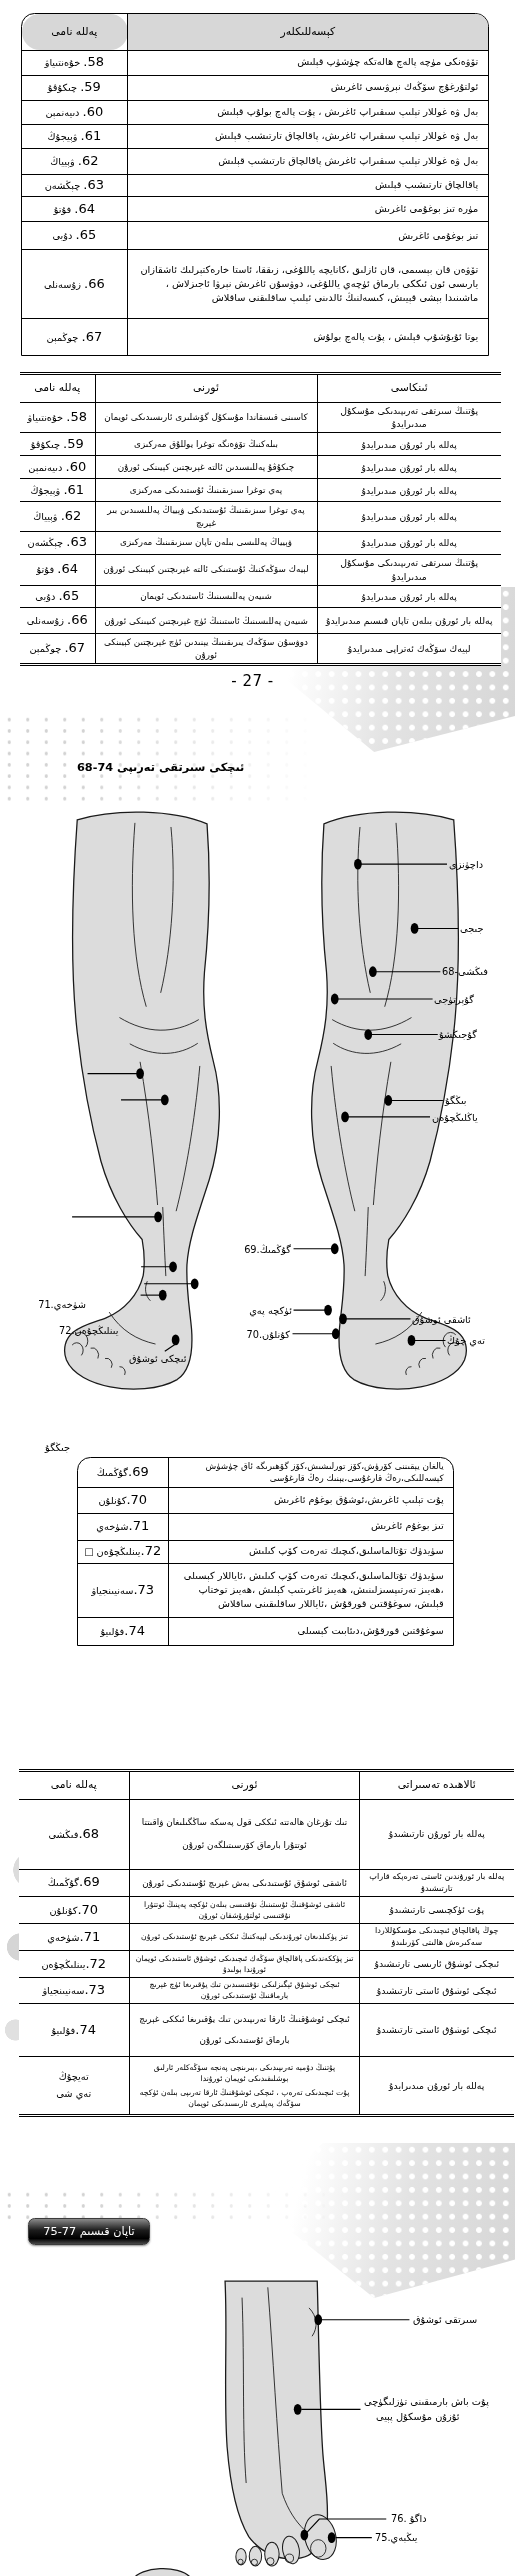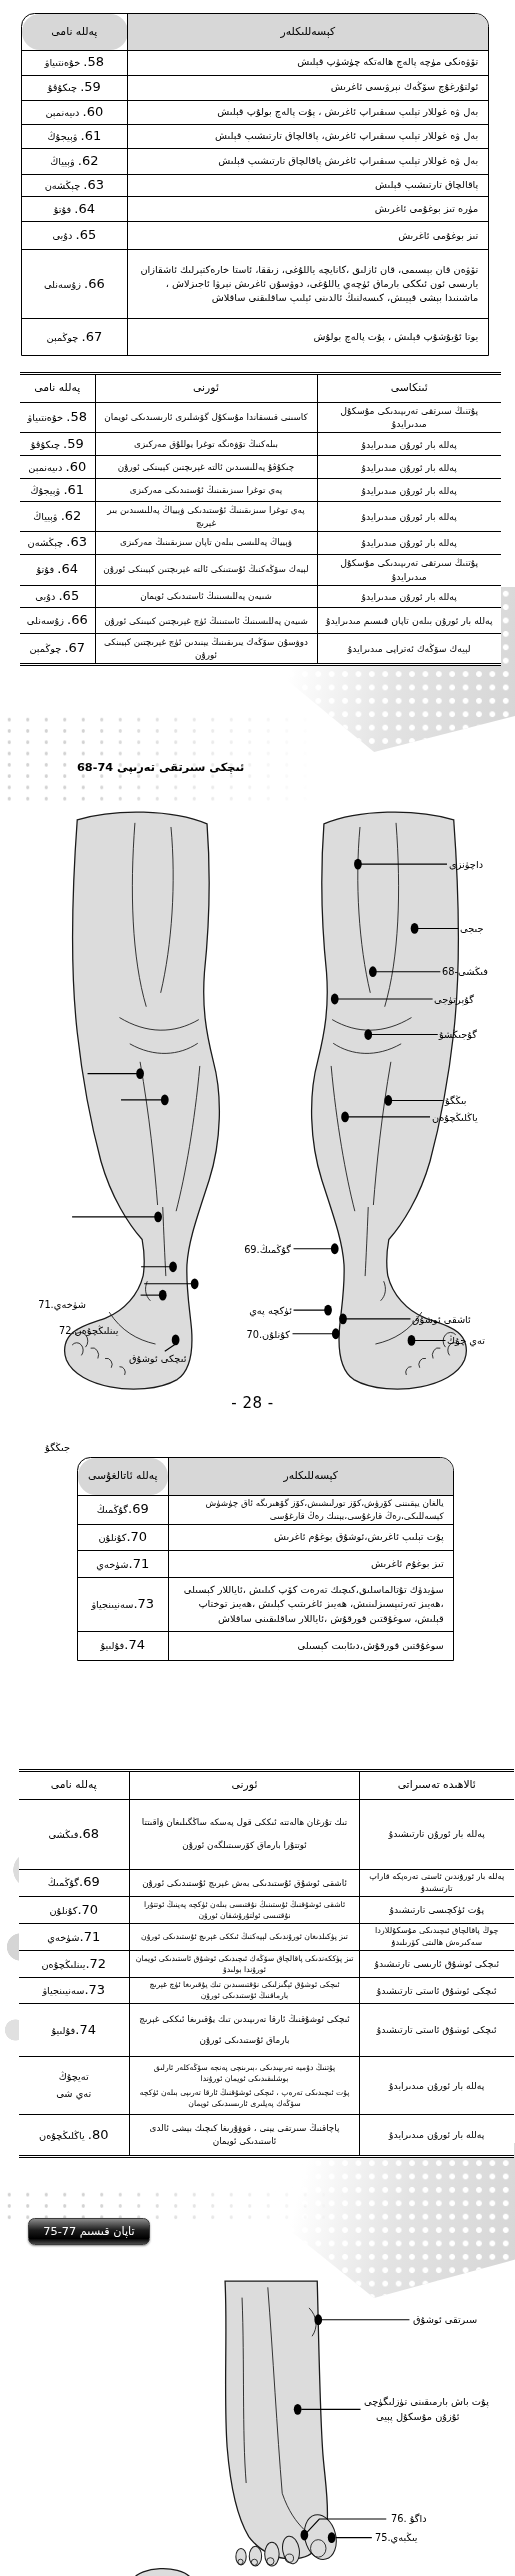--- a/index.html
+++ b/index.html
@@ -182,20 +182,21 @@
           </tr>
       <tr style="height:20.6px">
             <td class="name-cell" dir="rtl"><span class="num">67.</span> <span>چوڭمېن</span></td>
             <td class="loc-cell" dir="rtl">دوۋسۇن سۆڭەك يىرىقىنىڭ يېنىدىن ئۈچ غېرىچتىن كېيىنكى ئورۇن</td>
             <td class="resp-cell" dir="rtl">لېيەك سۆڭەك ئەتراپى مىدىرايدۇ</td>
           </tr>
     </tbody>
       </table>
   </div>
 
+  <div class="pagenum" style="top:672px">- 27 -</div>
 
   <div class="caption" dir="ltr">68-74  ئىچكى سىرتقى تەرىپى</div>
 
   <svg style="top:793px" width="515" height="618" viewBox="0 0 1000 1200">
     <defs>
       <g id="leg-shape">
         <path fill="#dcdcdc" stroke="#1a1a1a" stroke-width="2.5" d="M150,52
           C140,190 136,340 150,465 C160,555 176,640 196,715 C216,785 250,838 276,867
           C280,889 282,911 278,937 C269,974 241,1005 206,1019 C186,1027 160,1032 142,1047
           C127,1059 121,1080 129,1101 C141,1129 177,1146 214,1153 C254,1161 309,1159 344,1139
@@ -279,44 +280,43 @@
   <div class="lbl" dir="rtl" style="left:447px;top:1334px">تەي چۇڭ</div>
   <div class="lbl r" dir="rtl" style="left:229px;top:1304px;width:63px">ئۈكچە پەي</div>
   <div class="lbl r" dir="ltr" style="left:28px;top:1298px;width:58px">71.شۈخەي</div>
   <div class="lbl r" dir="ltr" style="left:15.5px;top:1324px;width:103px">72.يىنلىڭچۇەن</div>
   <div class="lbl r" dir="rtl" style="left:35px;top:1441px;width:35px">جىڭگۇ</div>
   <div class="lbl r" dir="ltr" style="left:41px;top:1491px;width:98px">73.سەنيىنجياۋ</div>
   <div class="lbl r" dir="ltr" style="left:85px;top:1508px;width:58px">74.فۇلىيۇ</div>
   <div class="lbl r" dir="rtl" style="left:93px;top:1522px;width:46px">تەي شى</div>
   <div class="lbl" dir="rtl" style="left:129px;top:1352px">ئىچكى ئوشۇق</div>
 
-  <div class="pagenum" style="top:1394px">- 28 -</div>
 
   <div class="t-wrap t-round" style="left:77px;top:1457px;width:375px;">
     <table>
       <colgroup>
           <col style="width:90px">
           <col>
         </colgroup>
       <tbody>
-          <tr class="head" style="height:37px">
-        <td dir="rtl">پەللە ئاتالغۇسى</td>
-        <td dir="rtl">كېسەللىكلەر</td>
-      </tr>
       <tr style="height:27px">
             <td class="name-cell" dir="rtl"><span class="num">69.</span><span>گۇڭمىڭ</span></td>
             <td class="disease-cell" dir="rtl" style="font-size:8.8px">يالغان يېقىننى كۆرۈش،كۆز تورلىشىش،كۆز گۆھىرىگە ئاق چۈشۈش كېسەللىكى،رەڭ قارغۇسى،يېنىك رەڭ قارغۇسى</td>
           </tr>
       <tr style="height:26px">
             <td class="name-cell" dir="rtl"><span class="num">70.</span><span>كۇنلۇن</span></td>
             <td class="disease-cell" dir="rtl">پۇت تېلىپ ئاغرىش،ئوشۇق بوغۇم ئاغرىش</td>
           </tr>
       <tr style="height:27px">
             <td class="name-cell" dir="rtl"><span class="num">71.</span><span>شۈخەي</span></td>
             <td class="disease-cell" dir="rtl">تىز بوغۇم ئاغرىش</td>
+          </tr>
+      <tr style="height:23px">
+            <td class="name-cell" dir="rtl"><span class="num">72.</span><span>يىنلىڭچۇەن □</span></td>
+            <td class="disease-cell" dir="rtl">سۈيدۈك تۇتالماسلىق،كىچىك تەرەت كۆپ كىلىش</td>
           </tr>
       <tr style="height:54px">
             <td class="name-cell" dir="rtl"><span class="num">73.</span><span>سەنيىنجياۋ</span></td>
             <td class="disease-cell" dir="rtl">سۈيدۈك تۇتالماسلىق،كىچىك تەرەت كۆپ كىلىش ،ئاياللار كېسىلى ،ھەيىز تەرتىپسىزلىنىش، ھەيىز ئاغرىتىپ كېلىش ،ھەيىز توختاپ قېلىش، سوغۇقتىن قورقۇش ،ئاياللار ساقلىقىنى ساقلاش</td>
           </tr>
       <tr style="height:28px">
             <td class="name-cell" dir="rtl"><span class="num">74.</span><span>فۇلىيۇ</span></td>
             <td class="disease-cell" dir="rtl">سوغۇقتىن قورقۇش،دىئابىت كېسىلى</td>
           </tr>
     </tbody>
@@ -375,25 +375,20 @@
         <td class="name-cell stack" dir="rtl" style="white-space:normal">
           <div>تەيچۇڭ</div>
               <div>تەي شى</div>
         </td>
         <td class="loc-cell stack" dir="rtl" style="font-size:7.7px">
           <div>پۇتنىڭ دۇمبە تەرىپىدىكى ،بىرىنچى پەنجە سۆڭەكلەر ئارلىق بوشلىقىدىكى ئويمان ئورۇندا</div>
               <div>پۇت ئىچىدىكى تەرەپ ، ئىچكى ئوشۇقنىڭ ئارقا تەرىپى بىلەن ئۈكچە سۆڭەك پەيلىرى ئارىسىدىكى ئويمان</div>
         </td>
         <td class="resp-cell" dir="rtl">پەللە بار ئورۇن مىدىرايدۇ</td>
           </tr>
-      <tr style="height:41px">
-            <td class="name-cell" dir="rtl"><span class="num">80.</span> <span>ياڭلىڭچۇەن</span></td>
-            <td class="loc-cell" dir="rtl">پاچاقنىڭ سىرتقى يېنى ، قوۋۇرىغا كىچىك بېشى ئالدى ئاستىدىكى ئويمان</td>
-            <td class="resp-cell" dir="rtl">پەللە بار ئورۇن مىدىرايدۇ</td>
-          </tr>
     </tbody>
       </table>
   </div>
 
 
   <div class="pill" dir="ltr">75-77  تاپان قىسىم</div>
 
   <svg style="top:2277px" width="515" height="309" viewBox="0 0 1000 600">
     <path fill="#dcdcdc" stroke="#1a1a1a" stroke-width="2.5" d="M437,8
       C442,110 434,230 441,330 C447,404 459,464 483,504 C505,534 541,551 576,547

